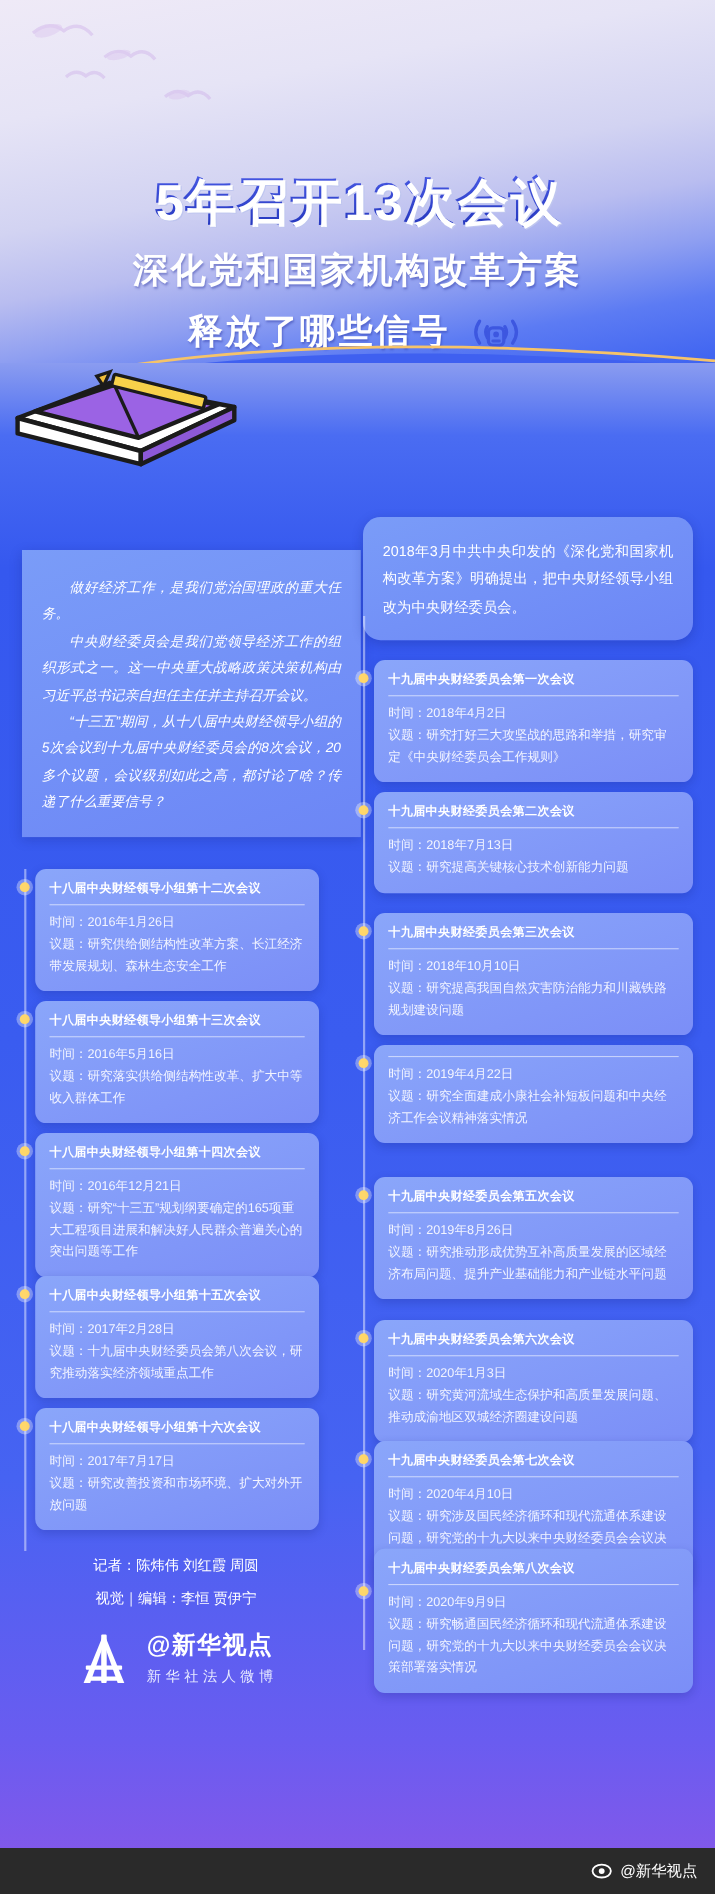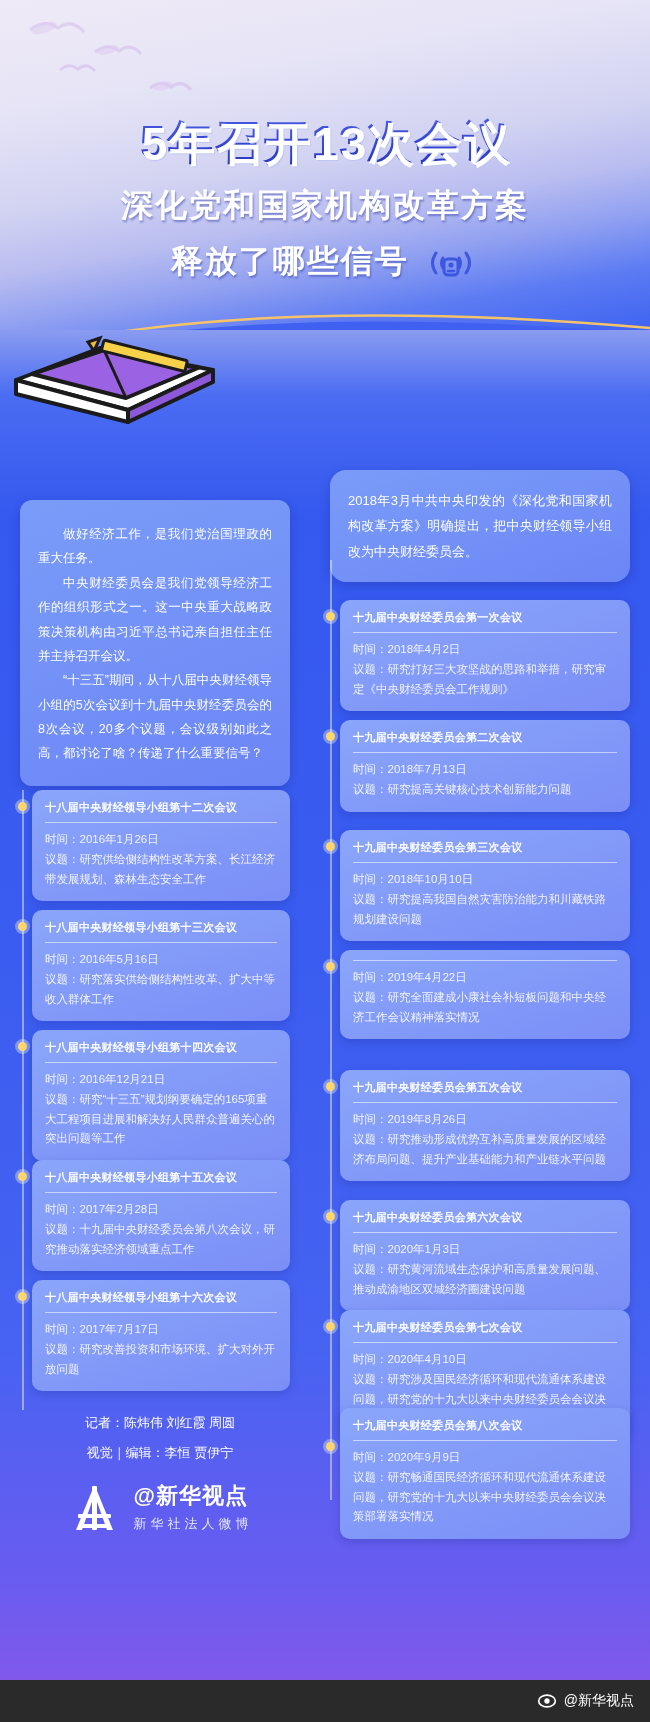--- a/index.html
+++ b/index.html
@@ -29,20 +29,21 @@
     font-size: 46px;
     font-weight: bold;
     letter-spacing: 2px;
     color: #2f3fc8;
     -webkit-text-stroke: 0px;
     text-shadow: 2px 2px 0 #ffffff, 3px 3px 0 #bfc6ef;
     background: linear-gradient(180deg,#4b5ce8 0%, #2033b8 100%);
     -webkit-background-clip: text;
     background-clip: text;
     color: transparent;
+    margin-top: 40px;
   }
   .t2 {
     margin-top: 10px;
     font-size: 32px;
     font-weight: bold;
     color: #ffffff;
     letter-spacing: 2px;
     text-shadow: 1px 2px 2px rgba(40,50,160,.45);
   }
   .t3 {
@@ -58,29 +59,30 @@
 
   
   .book { position: absolute; left: 8px; top: 318px; width: 210px; height: 110px; }
 
   
   .curve { position: absolute; top: 300px; left: 0; width: 650px; height: 70px; }
 
   .intro {
     position: absolute;
     left: 20px; top: 500px;
-    width: 270px;
+    width: 308px;
     background: linear-gradient(160deg,#7a9cf8 0%, #6c86f6 100%);
-    border-radius: 12px;
+    border-radius: 0;
     padding: 22px 18px 20px 18px;
     color: #ffffff;
     font-size: 12.5px;
     line-height: 1.95;
     text-align: justify;
     box-shadow: 0 3px 10px rgba(20,30,120,.25);
+    font-style: italic;
   }
   .intro p { text-indent: 2em; }
 
   .note {
     position: absolute;
     left: 330px; top: 470px;
     width: 300px;
     background: linear-gradient(160deg,#7a9cf8 0%, #6c86f6 100%);
     border-radius: 16px;
     padding: 18px 18px;

